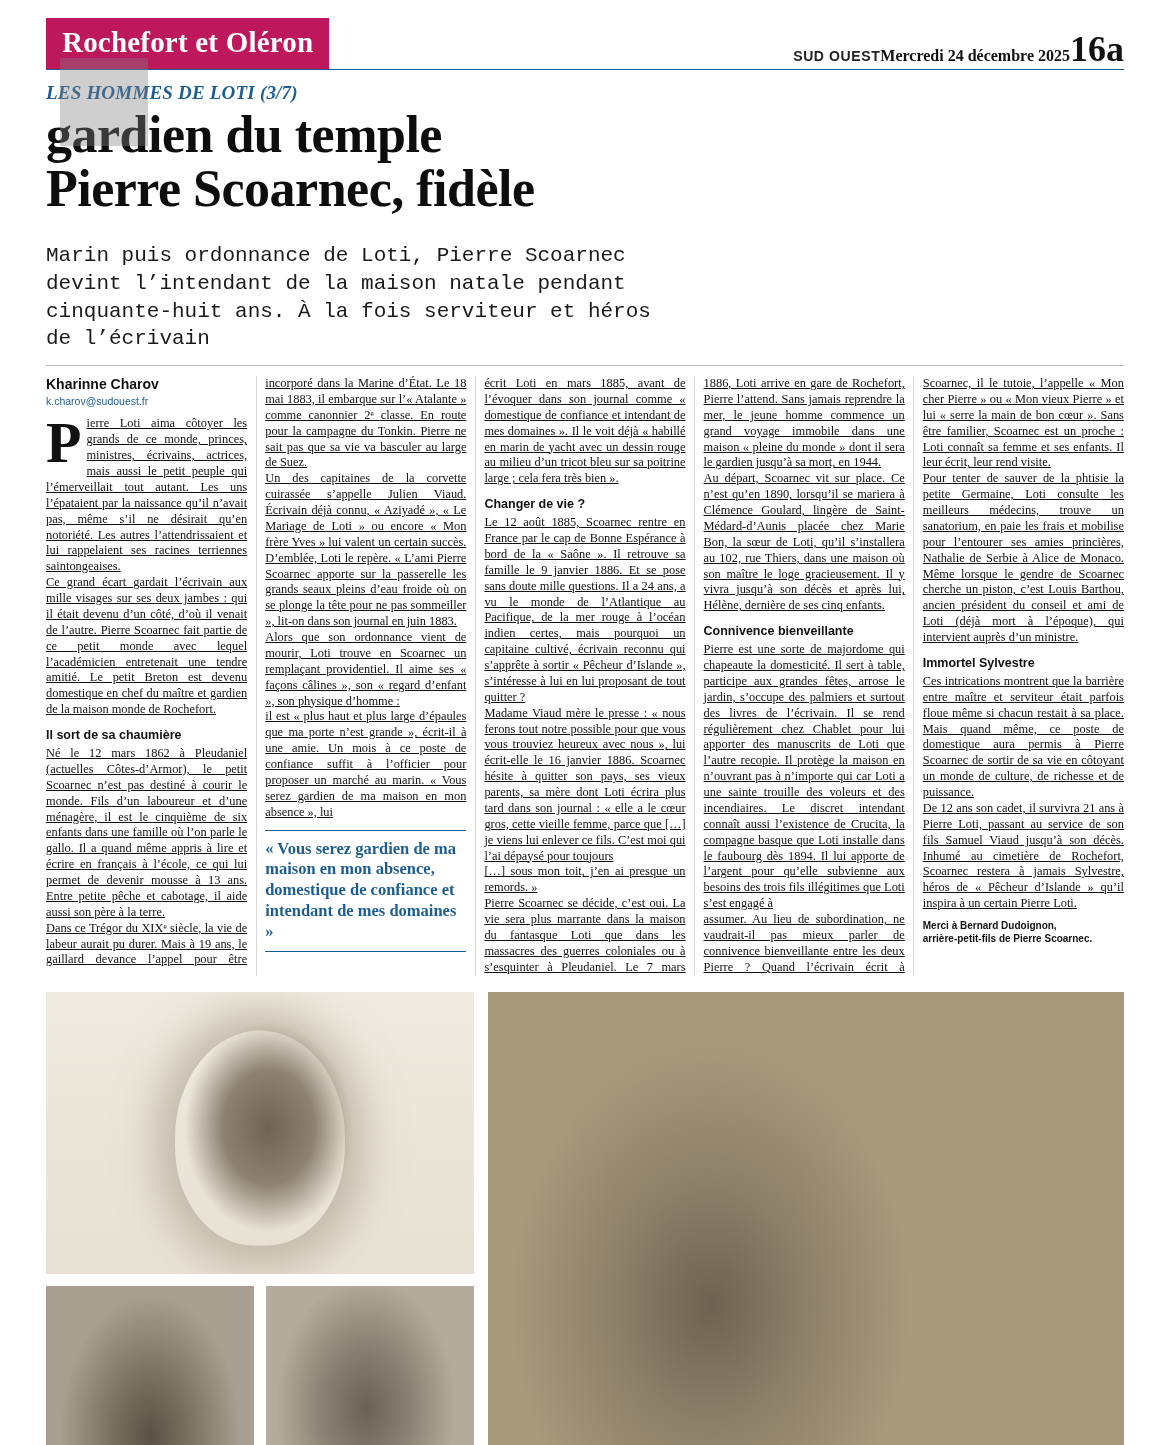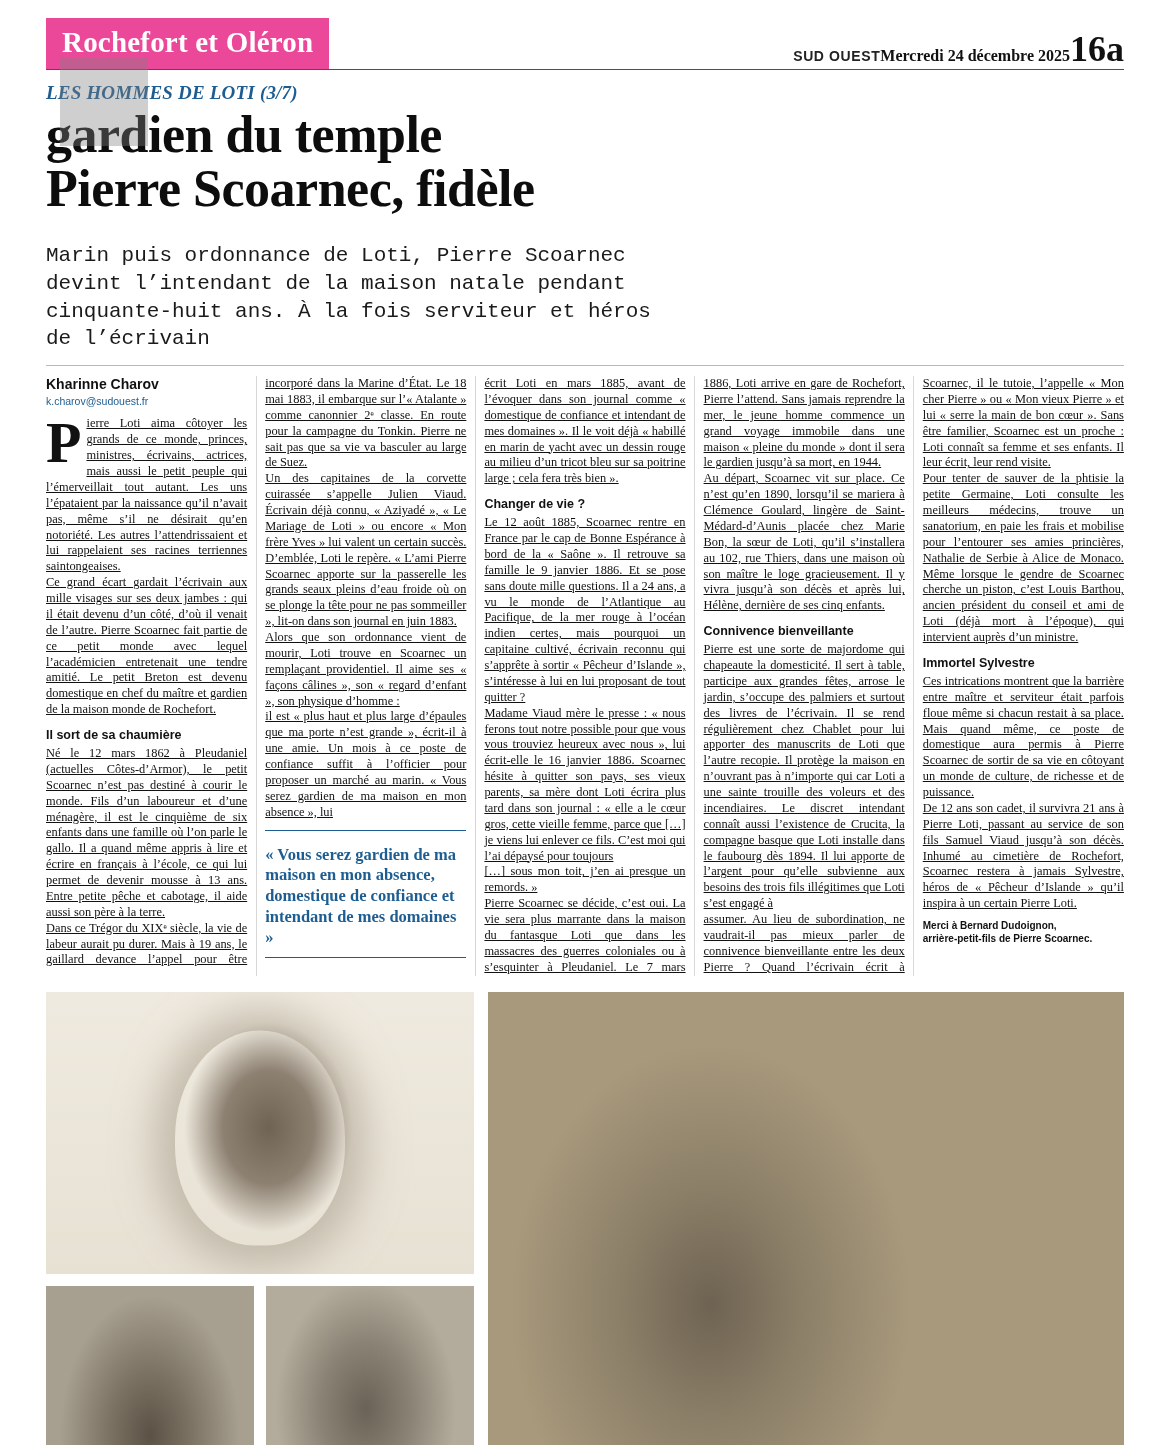--- a/index.html
+++ b/index.html
@@ -18,21 +18,21 @@
     position:relative;
   }
   
   .masthead{
     display:flex;
     align-items:flex-end;
     justify-content:space-between;
     border-bottom:0px;
   }
   .section-tag{
-    background:#ec4899;
+    background:#be185d;
     color:#fff;
     font-family:"Liberation Serif", serif;
     font-weight:bold;
     font-size:29px;
     line-height:1;
     padding:10px 16px 12px 16px;
     letter-spacing:.2px;
   }
   .masthead-right{
     display:flex;
@@ -140,21 +140,21 @@
     color:#111;
   }
   .pullquote{
     font-family:"Liberation Serif", serif;
     font-weight:bold;
     font-size:16.5px;
     line-height:1.26;
     color:#1d5d91;
     border-top:1px solid #1d5d91;
     border-bottom:1px solid #1d5d91;
-    padding:14px 0 9px 0;
+    padding:8px 0 9px 0;
     margin:9px 0 9px 0;
     text-align:left;
     hyphens:none;
   }
   .credit{
     font-family:"Liberation Sans", sans-serif;
     font-weight:bold;
     font-size:10px;
     line-height:1.25;
     margin-top:8px;

